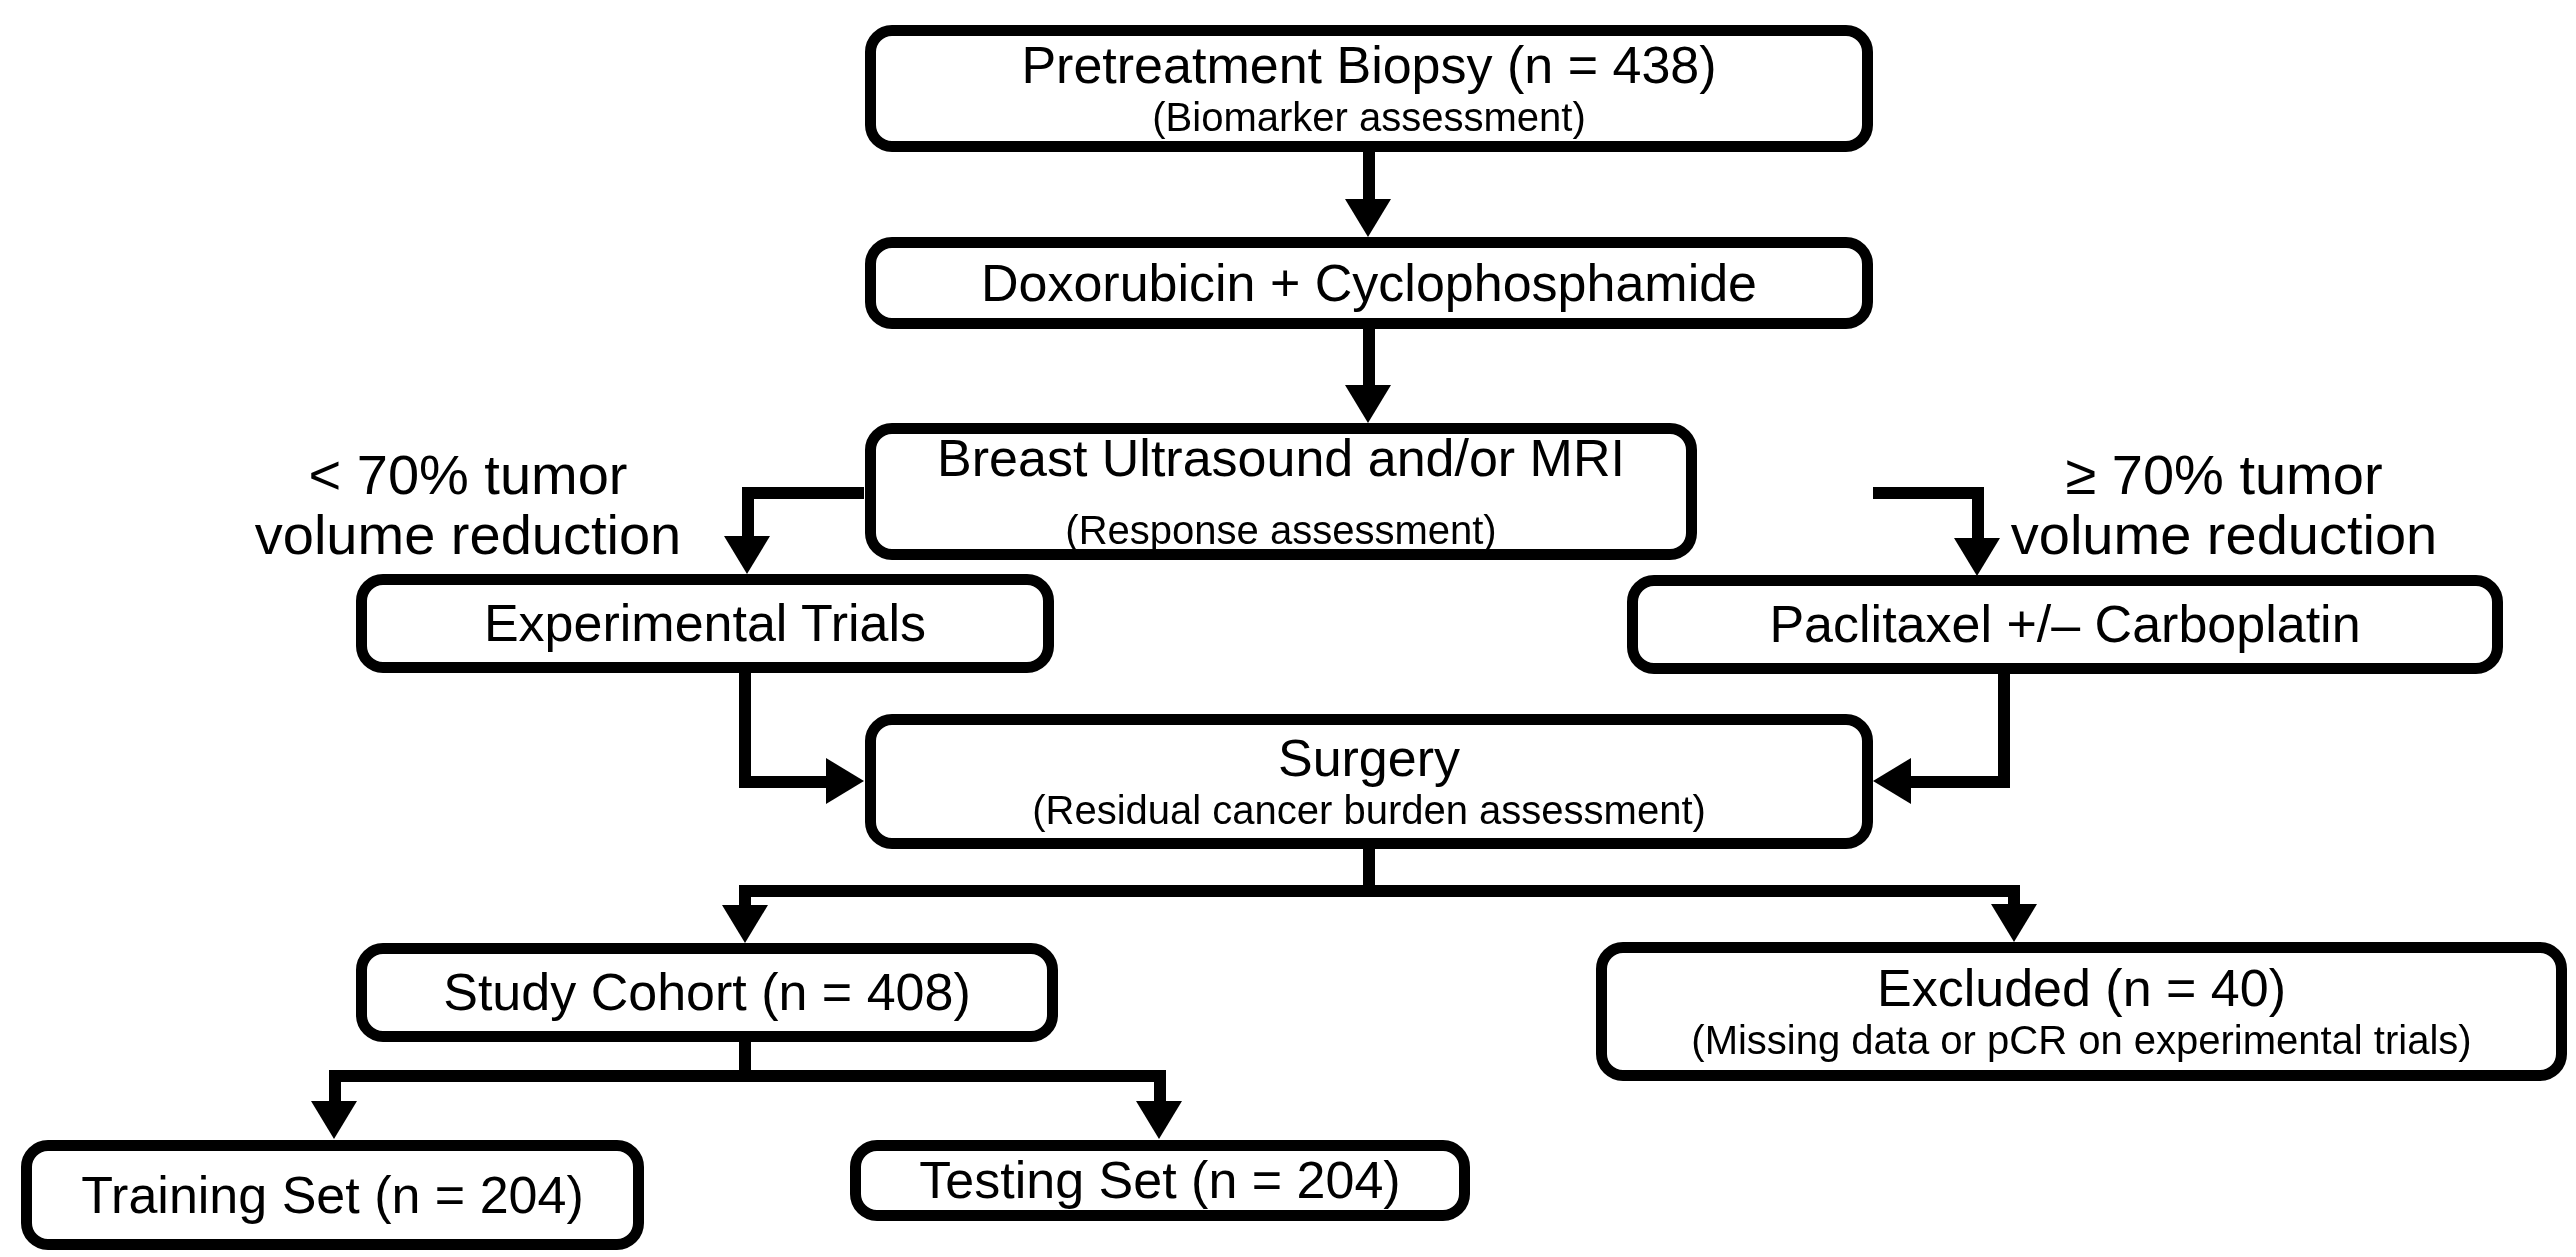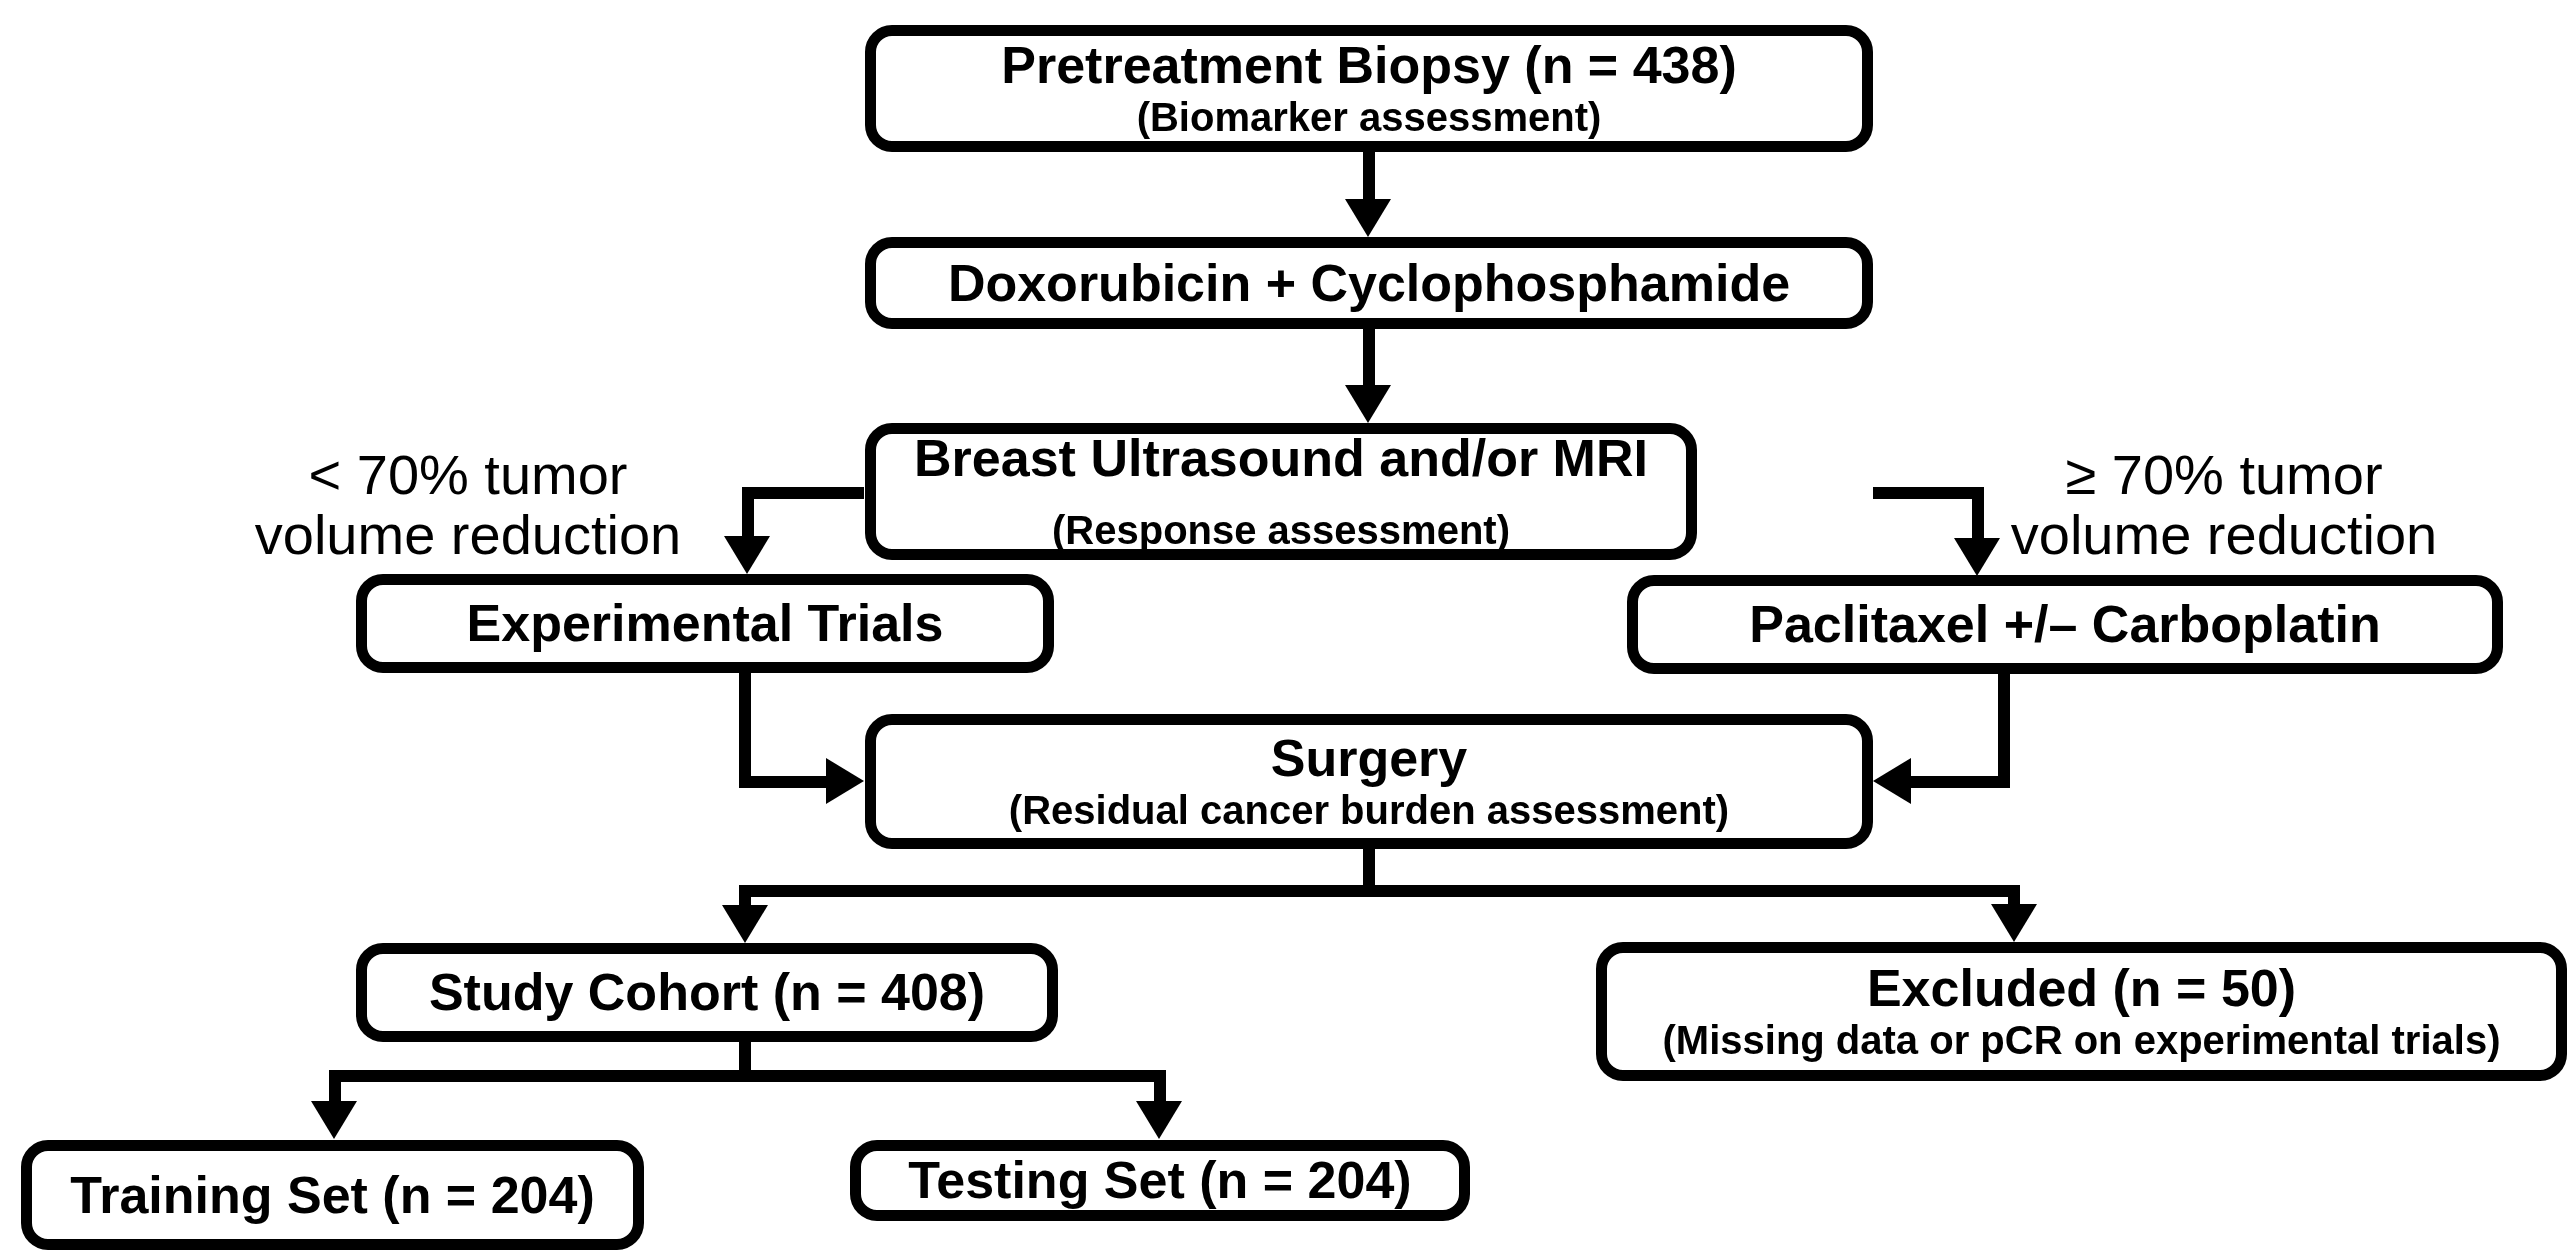--- a/index.html
+++ b/index.html
@@ -16,21 +16,20 @@
     box-sizing: border-box;
     border: 11.7px solid #000000;
     border-radius: 27px;
     background: #ffffff;
     display: flex;
     flex-direction: column;
     align-items: center;
     justify-content: center;
     text-align: left;
     white-space: nowrap;
-    font-weight: bold;
   }
   .node-title    { font-size: 52px; line-height: 57px; }
   .node-subtitle { font-size: 40px; line-height: 47px; }
   .edge-label {
     position: absolute;
     text-align: center;
     font-size: 56px;
     line-height: 60px;
     white-space: nowrap;
   }
@@ -122,21 +121,21 @@
   <div class="node" id="node-surgery">
     <div class="node-title">Surgery</div>
     <div class="node-subtitle">(Residual cancer burden assessment)</div>
   </div>
 
   <div class="node" id="node-cohort">
     <div class="node-title">Study Cohort (n = 408)</div>
   </div>
 
   <div class="node" id="node-excluded">
-    <div class="node-title">Excluded (n = 50)</div>
+    <div class="node-title">Excluded (n = 40)</div>
     <div class="node-subtitle">(Missing data or pCR on experimental trials)</div>
   </div>
 
   <div class="node" id="node-training">
     <div class="node-title">Training Set (n = 204)</div>
   </div>
 
   <div class="node" id="node-testing">
     <div class="node-title">Testing Set (n = 204)</div>
   </div>

